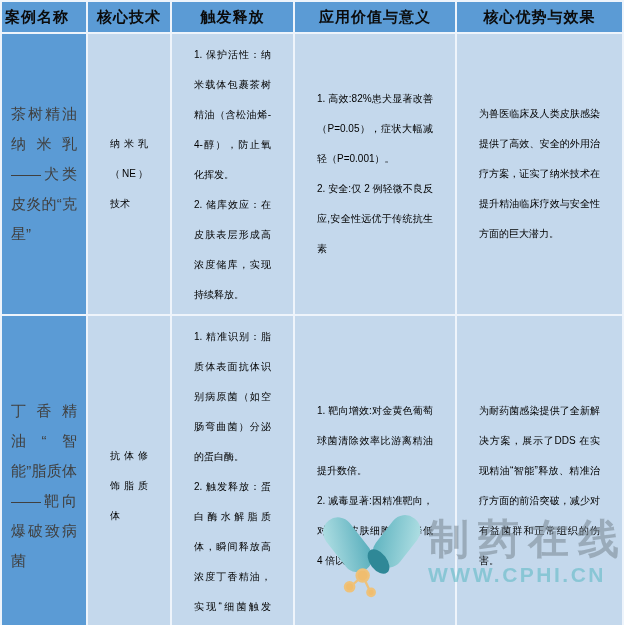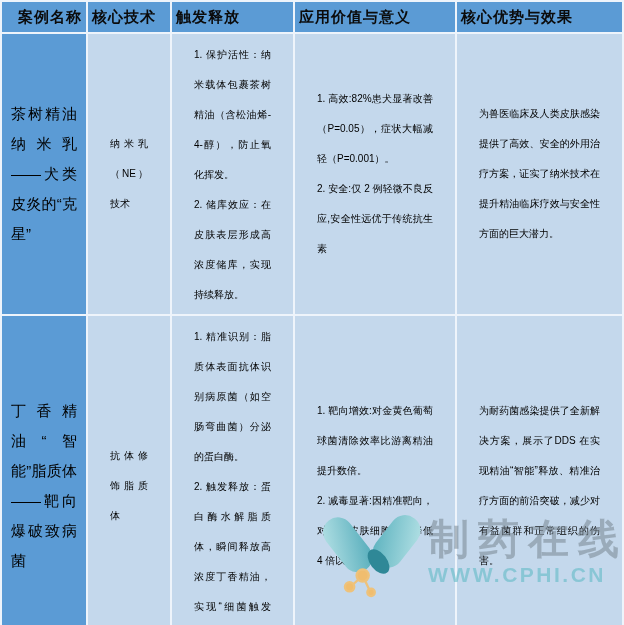--- a/index.html
+++ b/index.html
@@ -16,28 +16,28 @@
     border-collapse: separate;
     border-spacing: 2px;
     background: #eef4fb;
   }
   thead th {
     background: #5b9bd5;
     color: #0b0b0b;
     font-size: 15px;
     font-weight: bold;
     height: 30px;
-    text-align: left;
+    text-align: center;
     padding: 2px 4px;
     letter-spacing: 1px;
   }
-  thead th.first { text-align: left; padding-left: 16px; }
+  thead th.first { text-align: left; padding-left: 3px; }
   tbody th.case-cell {
     background: #5b9bd5;
-    color: #000000;
+    color: #404040;
     font-size: 15px;
     font-weight: normal;
     text-align: justify;
     vertical-align: middle;
     line-height: 30px;
     padding: 6px 9px;
   }
   tbody td {
     background: #c4d8ec;
     color: #000000;

